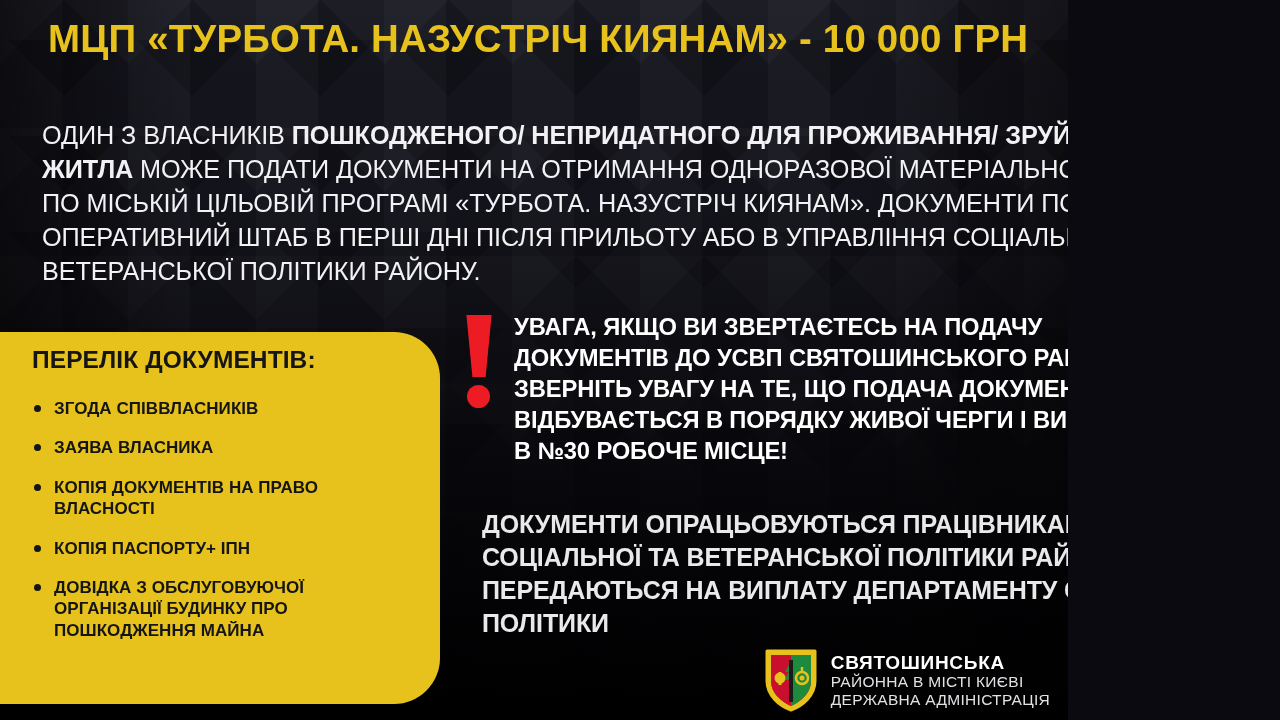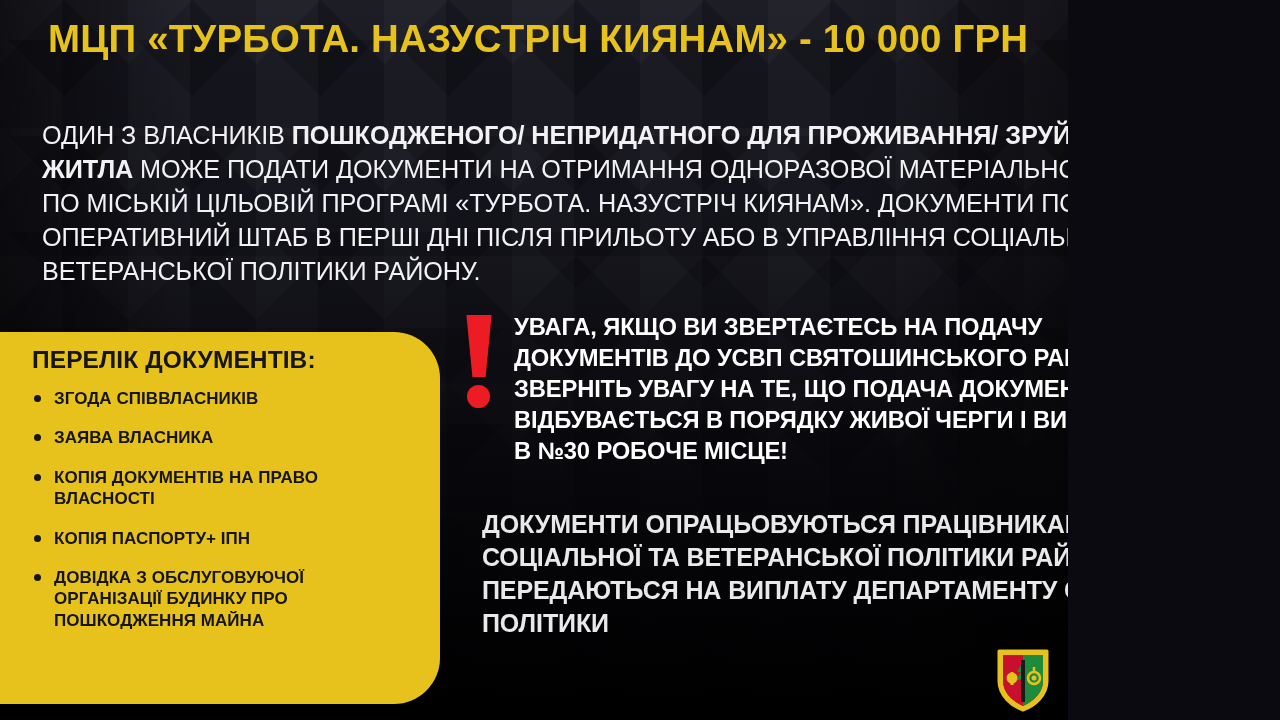--- a/index.html
+++ b/index.html
@@ -129,21 +129,21 @@
     left: 52px;
     top: 14px;
     right: 24px;
   }
   .docs-title {
     color: #151515;
     font-size: 24.5px;
     font-weight: bold;
     letter-spacing: 0.1px;
     text-transform: uppercase;
-    margin-bottom: 14px;
+    margin-bottom: 24px;
   }
   .docs-list {
     list-style: none;
   }
   .docs-list li {
     position: relative;
     color: #151515;
     font-size: 17px;
     font-weight: bold;
     line-height: 1.26;
@@ -302,15 +302,20 @@
       <path d="M27 13 L33 24 H21 Z" fill="#1E8A3C"></path>
       <path d="M27 20 L34 32 H20 Z" fill="#1E8A3C"></path>
       <rect x="25" y="12" width="4" height="42" fill="#1a1a1a"></rect>
       <path d="M27 54 L24.5 49 H29.5 Z" fill="#1a1a1a"></path>
       <circle cx="16" cy="30" r="5.5" fill="#E8C21C"></circle>
       <rect x="14.5" y="24" width="3" height="13" fill="#E8C21C"></rect>
       <circle cx="38" cy="30" r="6" fill="none" stroke="#E8C21C" stroke-width="2.5"></circle>
       <circle cx="38" cy="30" r="2.5" fill="#E8C21C"></circle>
       <path d="M38 24 L38 19" stroke="#E8C21C" stroke-width="2.5"></path>
     </svg>
+    <div class="logo-text">
+      <div class="logo-line1">СВЯТОШИНСЬКА</div>
+      <div class="logo-line2">РАЙОННА В МІСТІ КИЄВІ</div>
+      <div class="logo-line3">ДЕРЖАВНА АДМІНІСТРАЦІЯ</div>
+    </div>
   </div>
 
 </div>
 
 </body></html>

